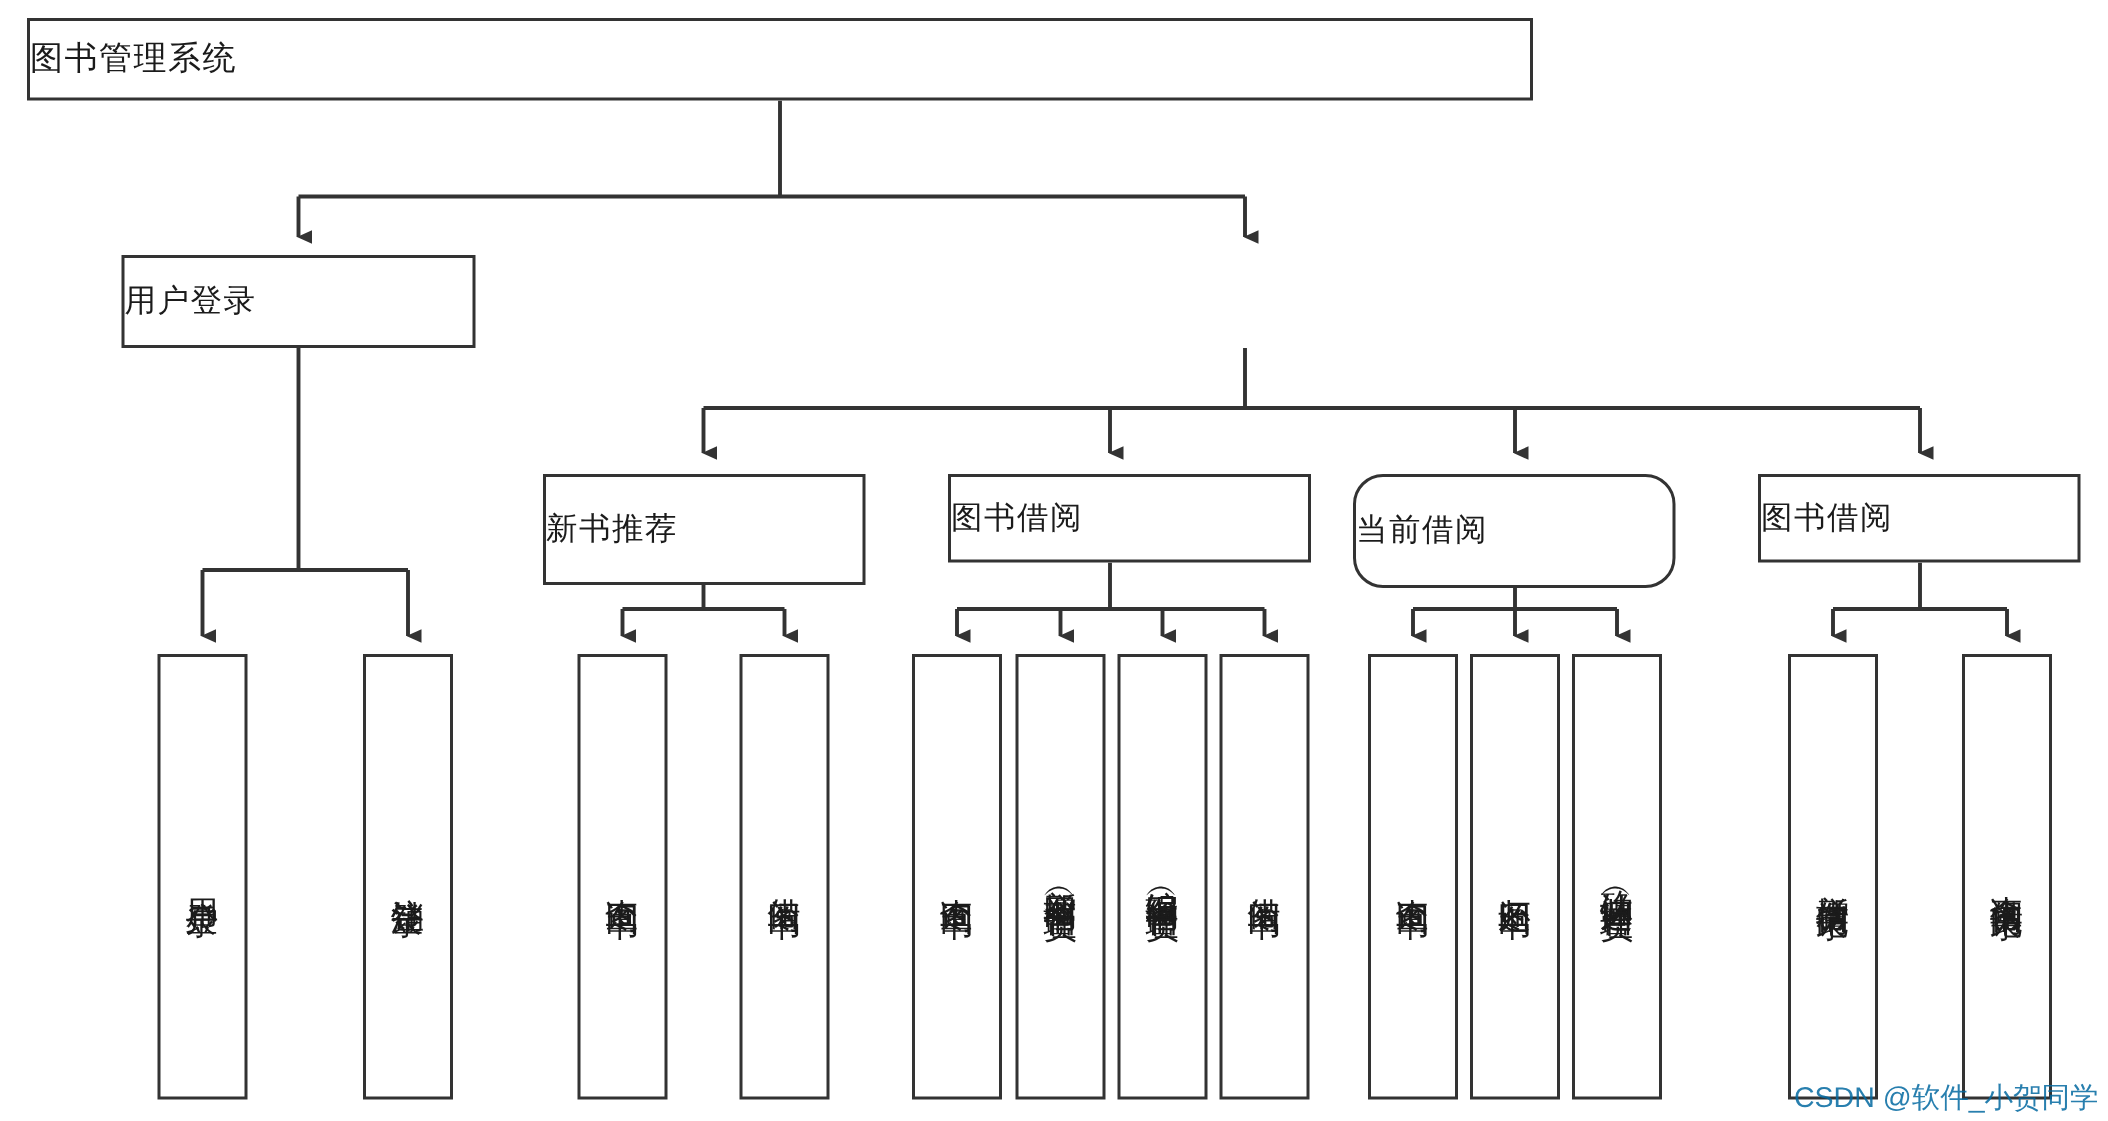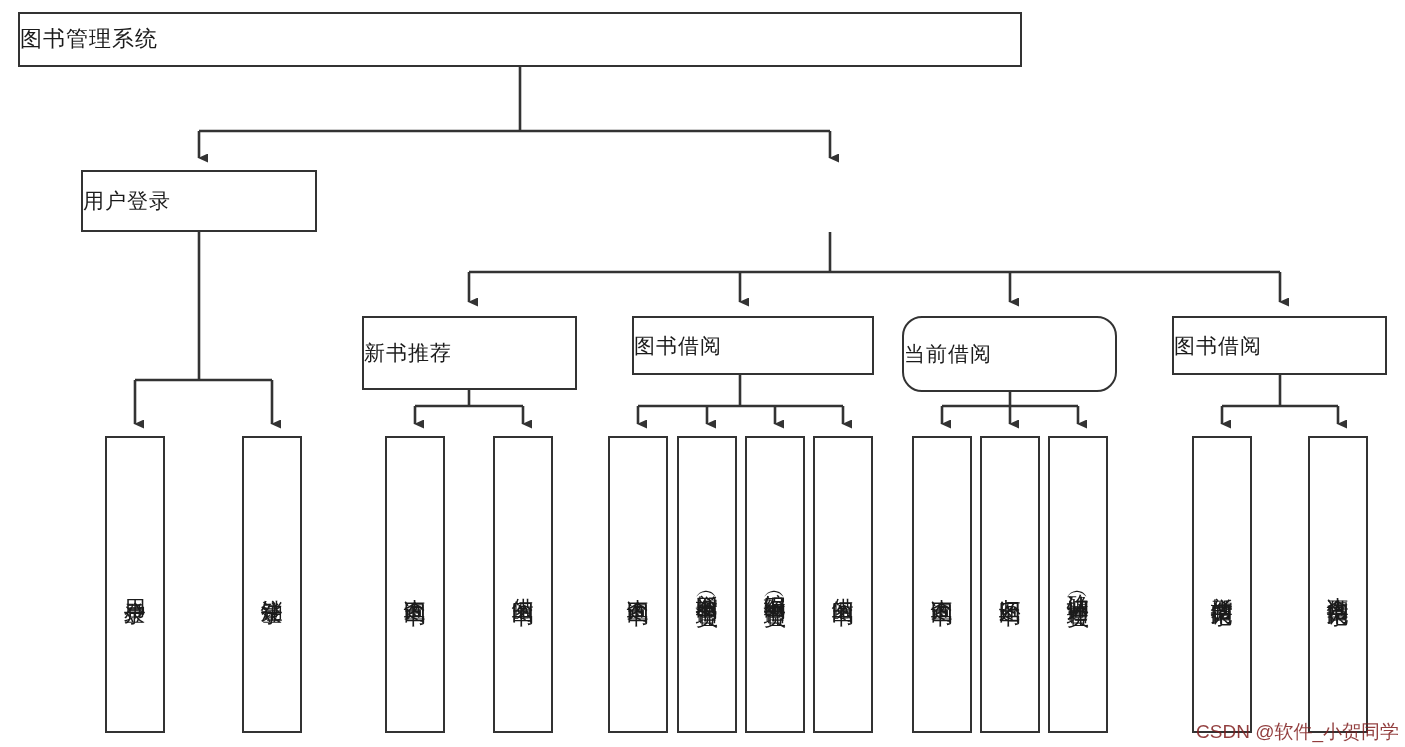--- a/index.html
+++ b/index.html
@@ -57,21 +57,21 @@
     text-align: center;
   }
   .node.root {
     font-size: 22px;
   }
   #watermark {
     position: absolute;
     right: 6px;
     bottom: 2px;
     font-size: 19px;
-    color: #7f1d1d;
+    color: #0369a1;
     opacity: 0.85;
     white-space: nowrap;
     z-index: 5;
     font-family: "Liberation Sans", "DejaVu Sans", sans-serif;
   }
 </style>
 </head>
 <body>
 
 <div id="diagram-root">

